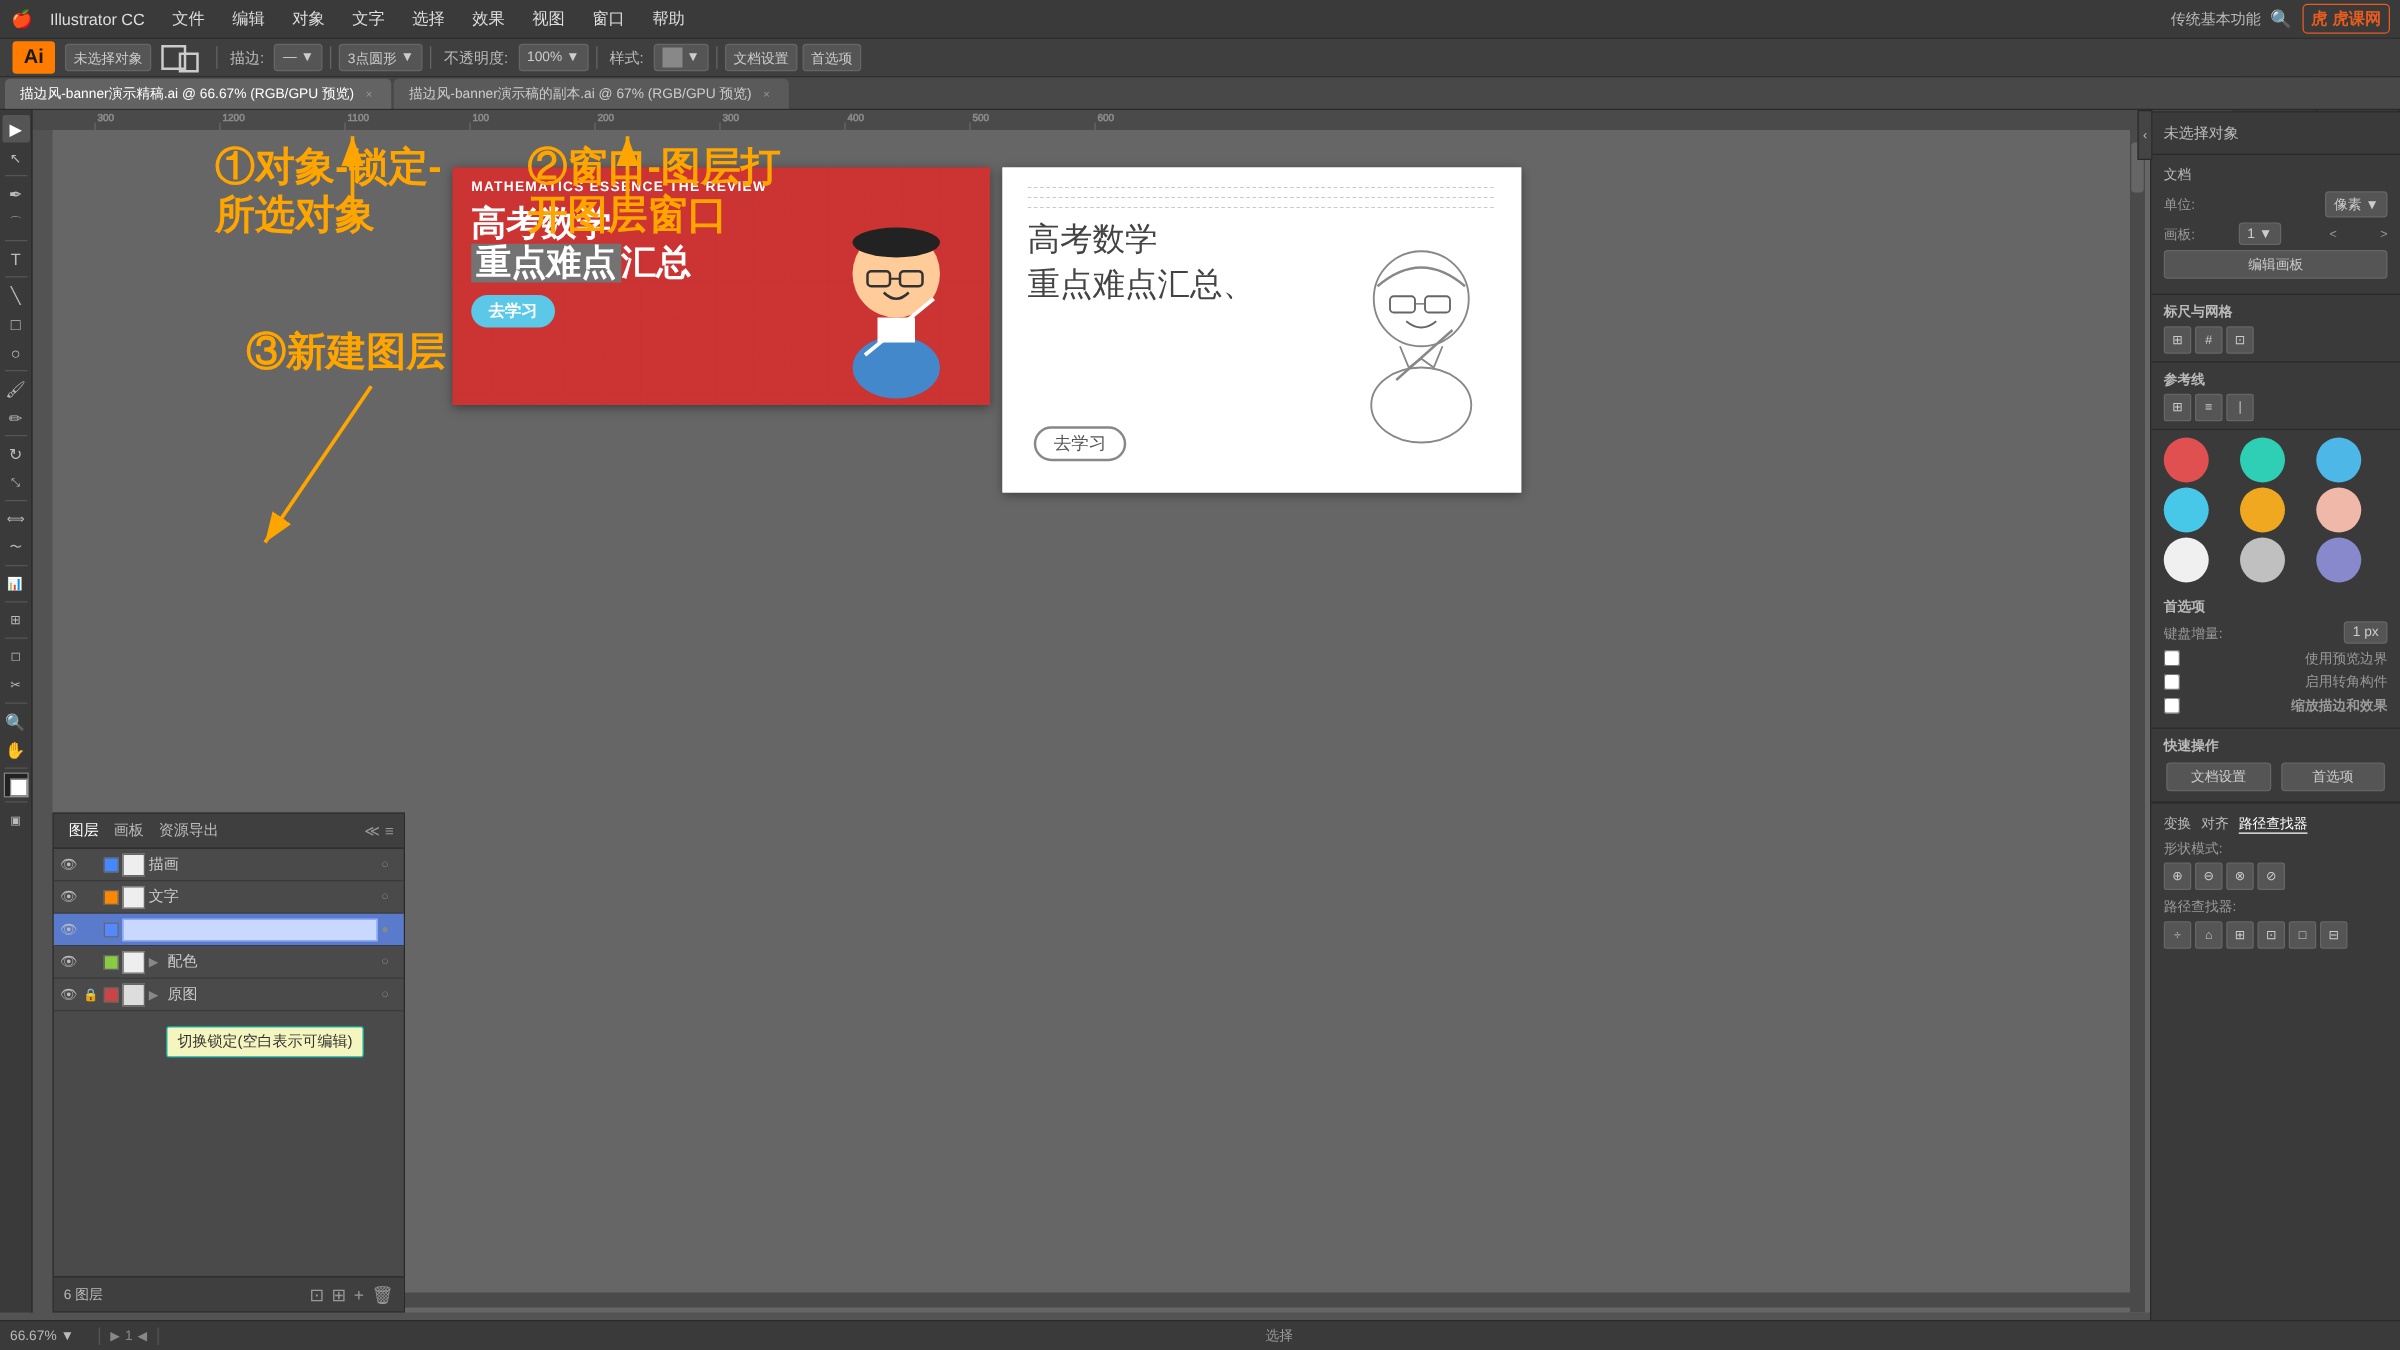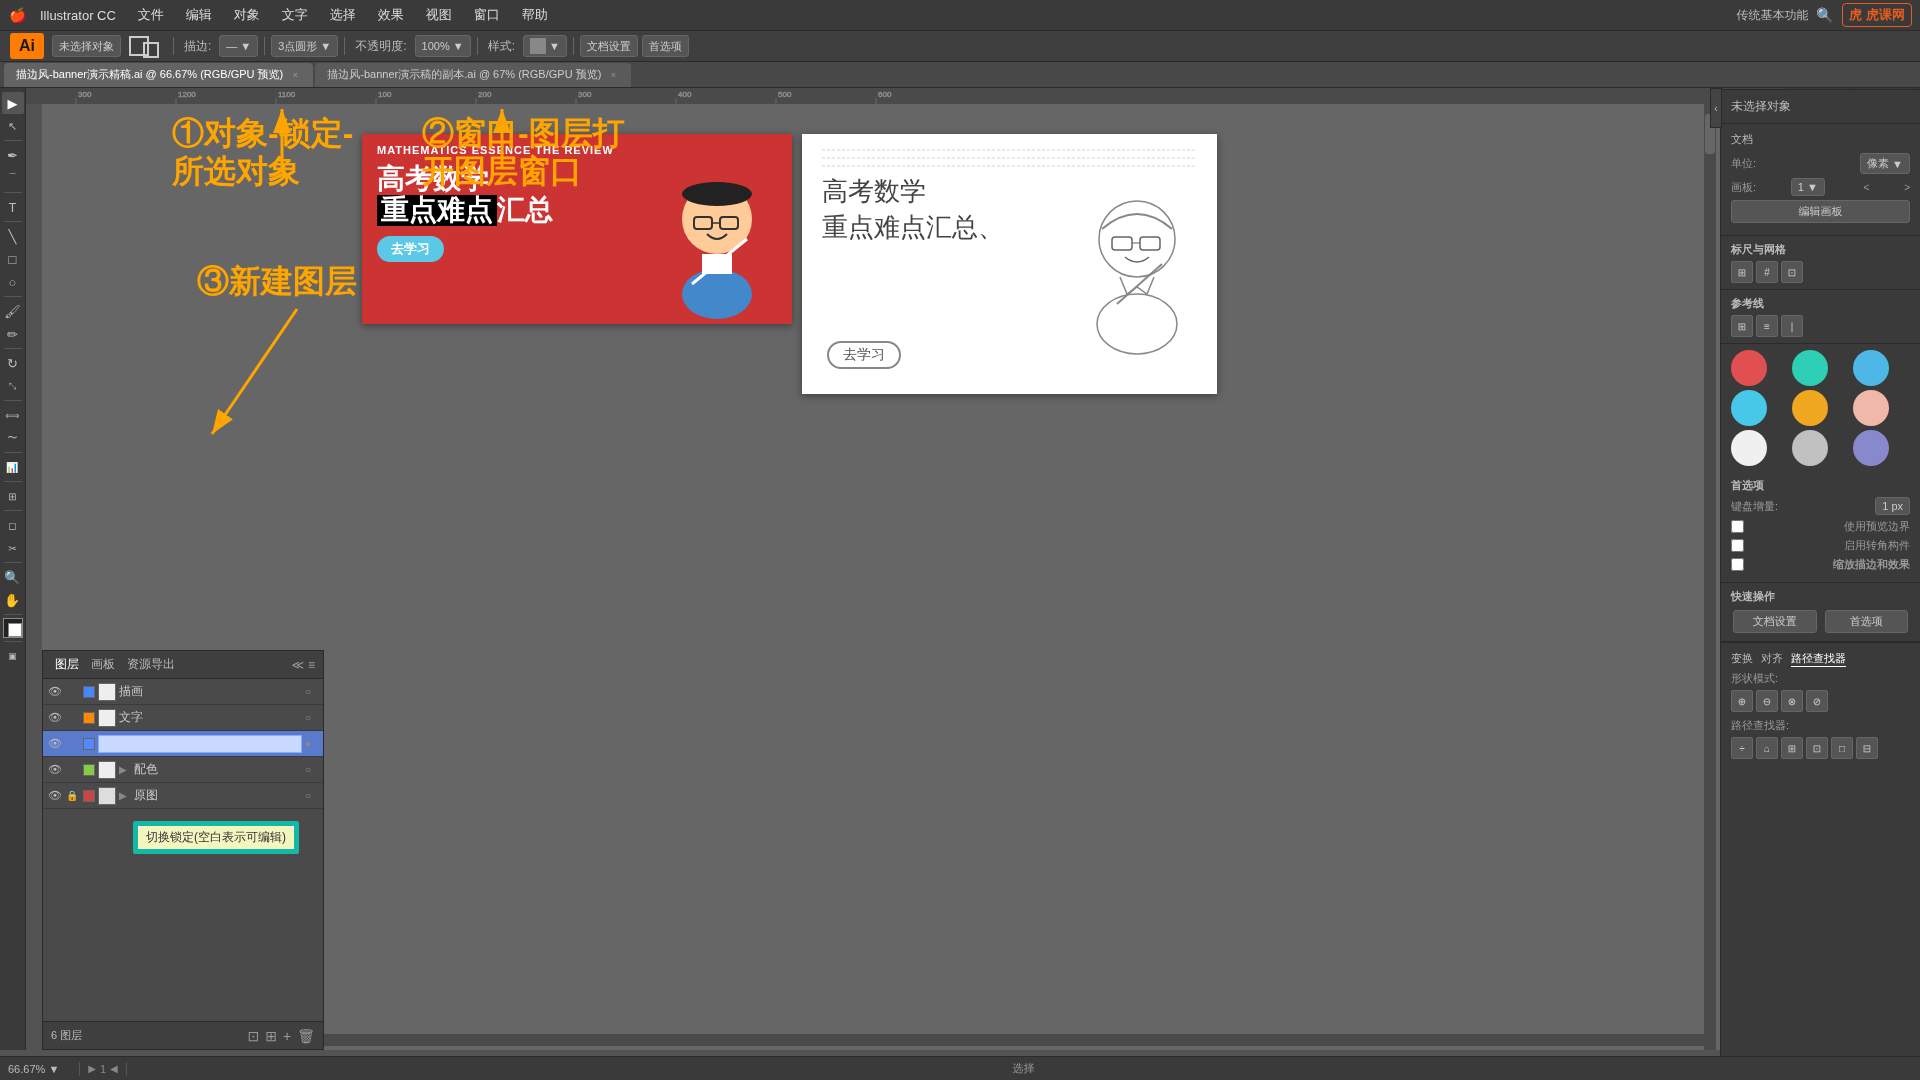--- a/index.html
+++ b/index.html
@@ -106,21 +106,21 @@
         linear-gradient(rgba(200,50,50,0.5) 1px, transparent 1px),
         linear-gradient(90deg, rgba(200,50,50,0.5) 1px, transparent 1px);
       background-size: 30px 30px;
     }
     .banner-text-area {
       position: absolute; top: 10px; left: 15px;
       z-index: 5;
     }
     .banner-math-title { color: #fff; font-size: 11px; font-weight: bold; letter-spacing: 1px; }
     .banner-main-text { color: #fff; font-size: 28px; font-weight: 900; line-height: 1.1; margin-top: 8px; }
-    .banner-black-box { display: inline-block; background: #000000; color: #fff; padding: 0 4px; }
+    .banner-black-box { display: inline-block; background: #737373; color: #fff; padding: 0 4px; }
     .banner-btn {
       margin-top: 10px; display: inline-block;
       background: #5bc8e8; color: #fff; border-radius: 20px;
       padding: 4px 14px; font-size: 13px; font-weight: bold;
     }
     .banner-char {
       position: absolute; right: 10px; top: 5px;
       width: 130px; height: 180px;
       display: flex; align-items: center; justify-content: center;
     }
@@ -181,21 +181,21 @@
     .layer-lock { width: 14px; color: #bbb; font-size: 10px; text-align: center; }
     .layer-color { width: 12px; height: 12px; border: 1px solid #666; }
     .layer-thumb { width: 18px; height: 18px; border: 1px solid #666; background: #eee; }
     .layer-name { flex: 1; color: #ccc; font-size: 12px; }
     .layer-target { width: 14px; color: #888; font-size: 10px; }
     .layer-expand { width: 12px; color: #888; font-size: 10px; }
 
     .layer-tooltip {
       position: absolute; left: 90px; top: 170px;
       background: #f5f5c0; color: #333; font-size: 12px;
-      padding: 3px 8px; border: 5px solid #14b8a6; border-radius: 2px;
+      padding: 3px 8px; border: 1px solid #14b8a6; border-radius: 2px;
       z-index: 200; white-space: nowrap;
     }
 
     #layers-footer {
       position: absolute; bottom: 0; left: 0; right: 0; height: 28px;
       background: #3f3f3f; border-top: 1px solid #2a2a2a;
       display: flex; align-items: center; padding: 0 8px; gap: 6px;
     }
     .layers-foot-text { color: #bbb; font-size: 11px; }
     .layers-foot-btn { color: #999; font-size: 14px; cursor: pointer; }

